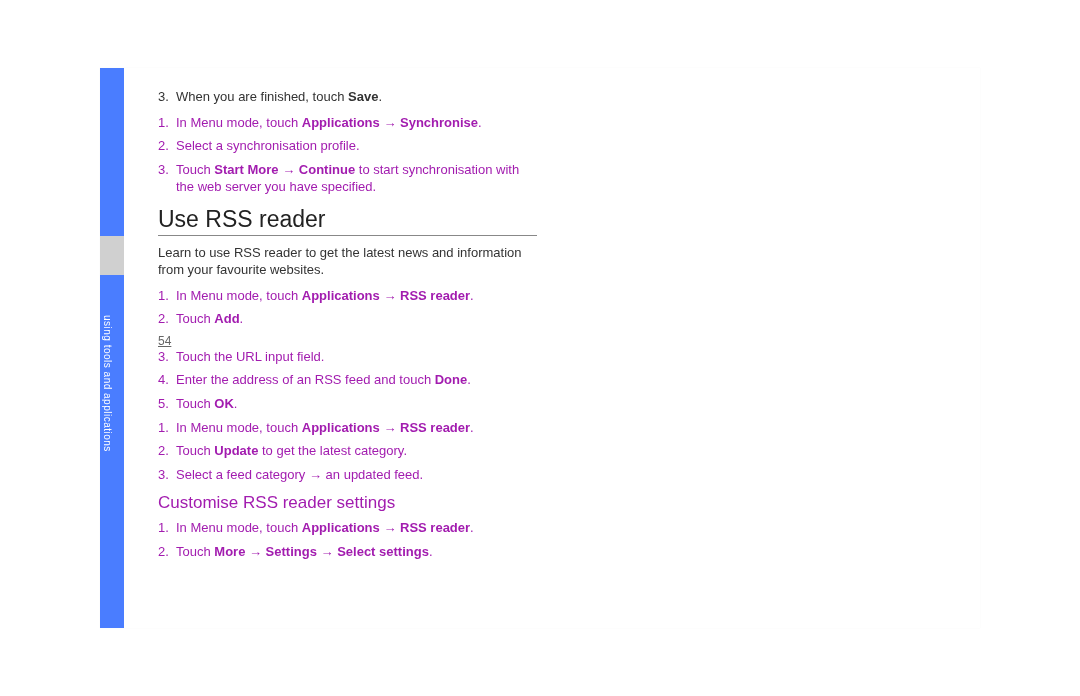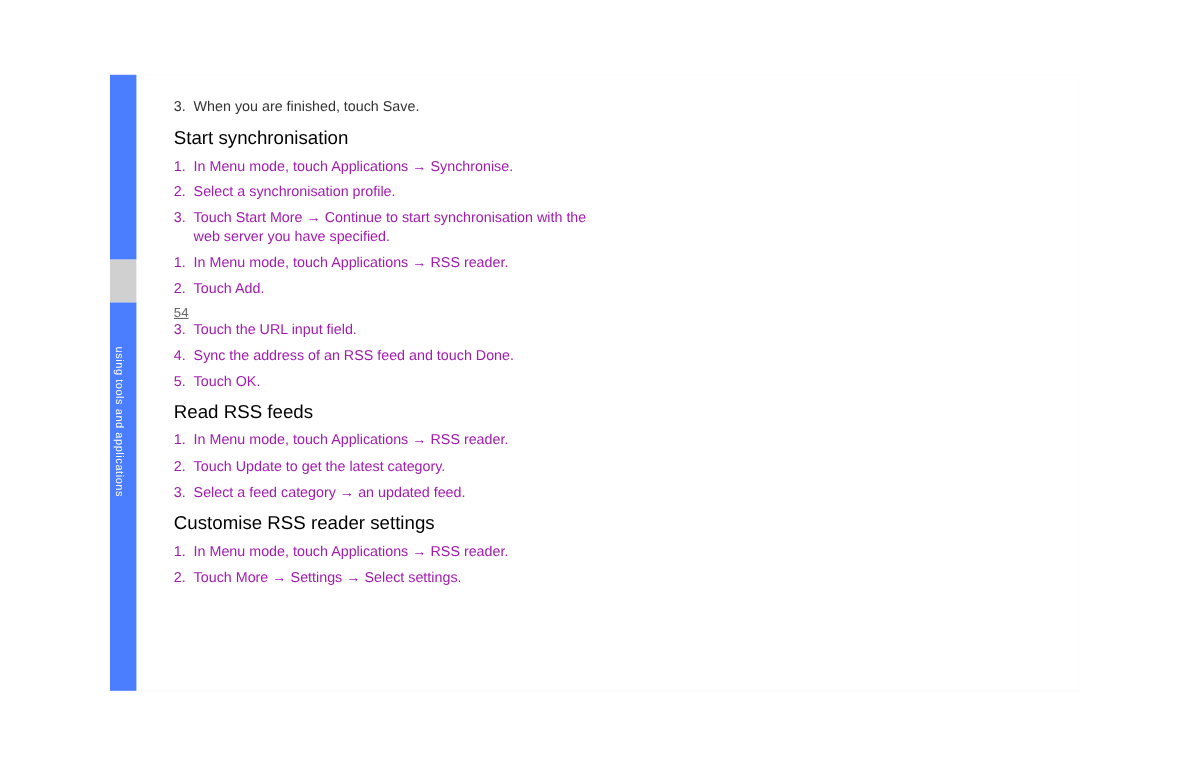--- a/index.html
+++ b/index.html
@@ -63,21 +63,21 @@
     font-weight: 400;
     color: #222;
     padding-bottom: 2px;
     border-bottom: 1px solid #888;
     margin-top: 10px;
     margin-bottom: 8px;
   }
   .h2-blue {
     font-size: 17px;
     font-weight: 400;
-    color: #000000;
+    color: #a21caf;
     margin-top: 10px;
     margin-bottom: 6px;
   }
   .para {
     font-size: 13px;
     color: #333;
     line-height: 1.35;
     margin-bottom: 8px;
   }
   ol.steps {
@@ -91,21 +91,21 @@
     color: #a21caf;
     line-height: 1.35;
     margin-bottom: 6px;
     position: relative;
   }
   ol.steps li::before {
     content: counter(step) ".";
     position: absolute;
     left: -18px;
   }
-  .b { font-weight: normal; text-align: center; }
+  .b { font-weight: bold; text-align: center; }
   .page-number {
     font-size: 12px;
     color: #666;
     margin-top: 4px;
     text-decoration: underline;
   }
   .block { break-inside: avoid; }
 </style>
 </head>
 <body>
@@ -122,58 +122,60 @@
 
   <div class="content">
     <div class="columns">
 
       <div class="para" style="padding-left:18px;position:relative">
         <span style="position:absolute;left:0">3.</span>
         <span>When you are finished, touch </span><span class="b">Save</span><span>.</span>
       </div>
 
       <div class="block">
-      <div class="h2-blue">Start synchronisation</div>
       <ol class="steps">
         <li>
           <span>In Menu mode, touch </span><span class="b">Applications</span><span> → </span><span class="b">Synchronise</span><span>.</span>
         </li>
         <li>Select a synchronisation profile.</li>
         <li>
           <span>Touch </span><span class="b">Start More</span><span> → </span><span class="b">Continue</span><span> to start synchronisation with the web server you have specified.</span>
         </li>
       </ol>
       </div>
 
+      <div class="block">
+      <div class="h1-title">Use RSS reader</div>
+      <div class="para">Learn to use RSS reader to get the latest news and information from your favourite websites.</div>
+      </div>
 
       <div class="block">
       <ol class="steps">
         <li>
           <span>In Menu mode, touch </span><span class="b">Applications</span><span> → </span><span class="b">RSS reader</span><span>.</span>
         </li>
         <li>
           <span>Touch </span><span class="b">Add</span><span>.</span>
         </li>
       </ol>
       </div>
 
       <div class="page-number">54</div>
 
       <ol class="steps" start="3" style="counter-reset: step 2;">
         <li>Touch the URL input field.</li>
         <li>
-          <span>Sync the address of an RSS feed and touch </span><span class="b">Done</span><span>.</span>
+          <span>Enter the address of an RSS feed and touch </span><span class="b">Done</span><span>.</span>
         </li>
         <li>
           <span>Touch </span><span class="b">OK</span><span>.</span>
         </li>
       </ol>
 
       <div class="block">
-      <div class="h2-blue">Read RSS feeds</div>
       <ol class="steps">
         <li>
           <span>In Menu mode, touch </span><span class="b">Applications</span><span> → </span><span class="b">RSS reader</span><span>.</span>
         </li>
         <li>
           <span>Touch </span><span class="b">Update</span><span> to get the latest category.</span>
         </li>
         <li>Select a feed category → an updated feed.</li>
       </ol>
       </div>

